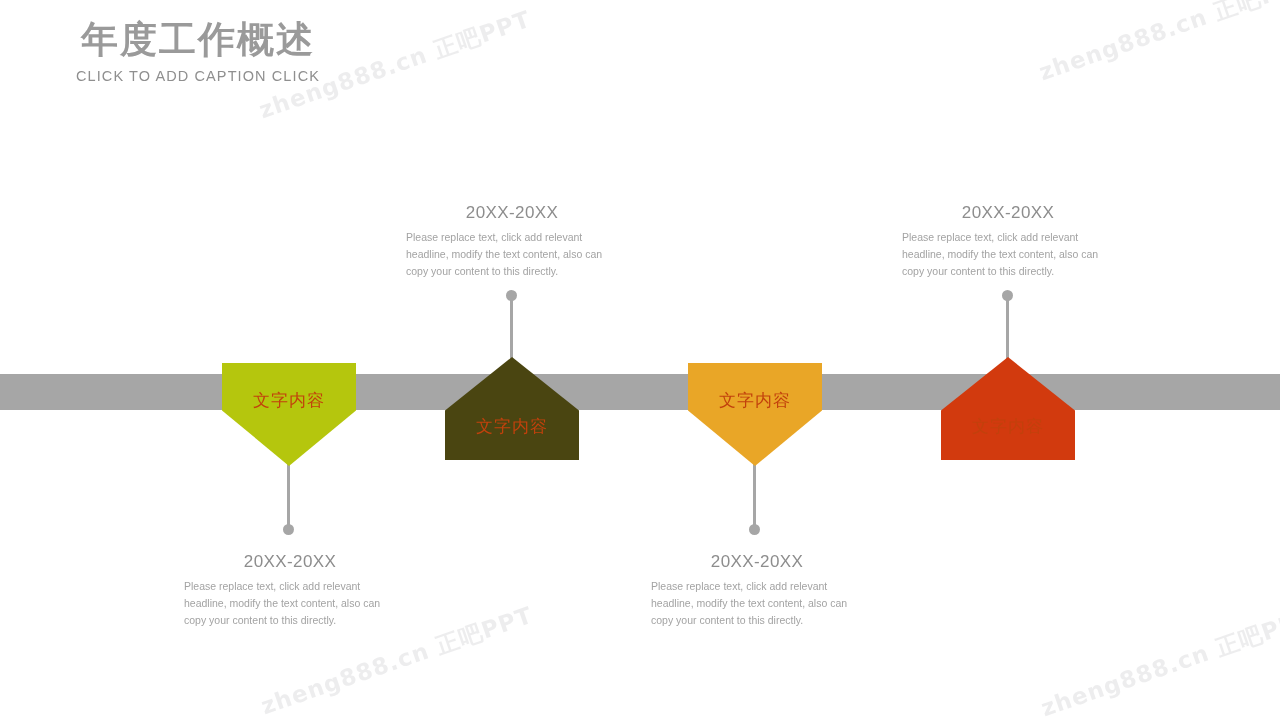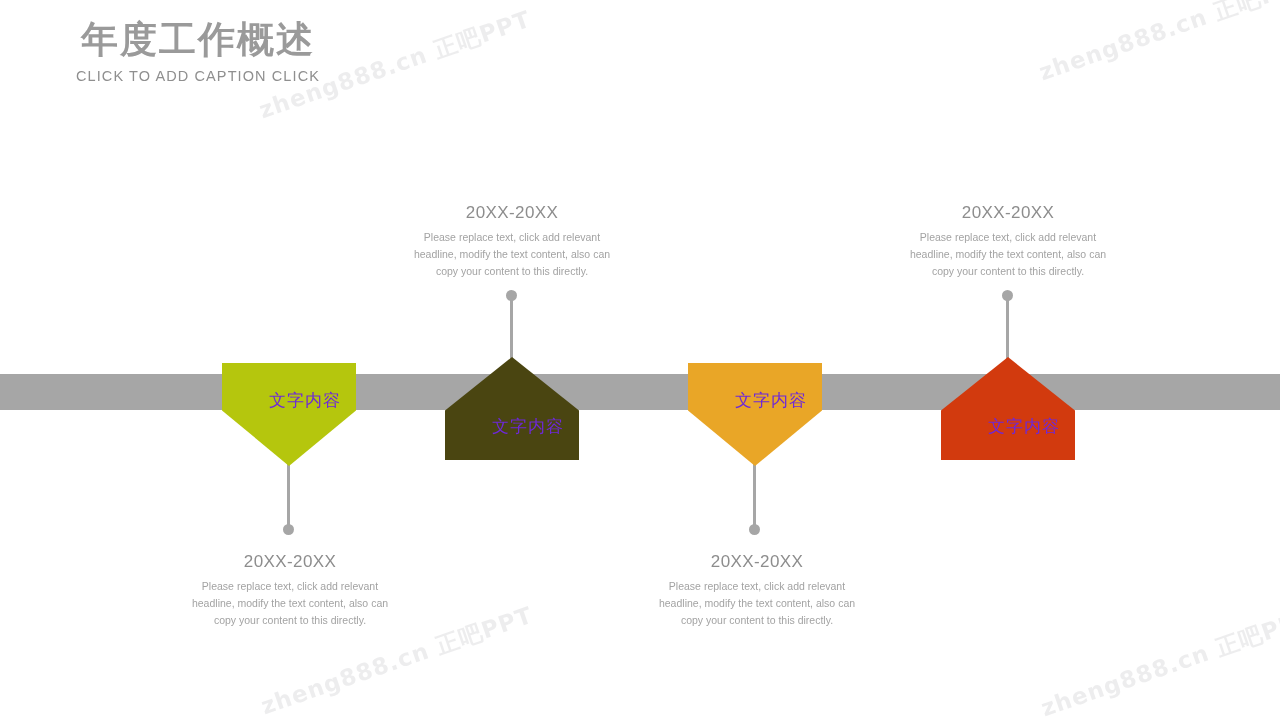--- a/index.html
+++ b/index.html
@@ -71,24 +71,24 @@
     height: 100%;
   }
   .node-down .shape {
     clip-path: polygon(0% 0%, 100% 0%, 100% 46%, 50% 100%, 0% 46%);
   }
   .node-up .shape {
     clip-path: polygon(50% 0%, 100% 52%, 100% 100%, 0% 100%, 0% 52%);
   }
   .node .node-label {
     position: absolute;
-    left: 16px;
+    left: 0;
     width: 100%;
     text-align: center;
-    color: #6d28d9;
+    color: #c2410c;
     font-family: "DejaVu Sans", "Liberation Sans", sans-serif;
     font-size: 17px;
     letter-spacing: 1px;
     white-space: nowrap;
   }
   .node-down .node-label { top: 26px; }
   .node-up   .node-label { top: 58px; }
 
   
   .connector {
@@ -116,21 +116,21 @@
     text-align: center;
     letter-spacing: 0.4px;
     margin-bottom: 6px;
     white-space: nowrap;
   }
   .caption-body {
     font-family: "Liberation Sans", sans-serif;
     font-size: 10.5px;
     line-height: 1.62;
     color: #a3a3a3;
-    text-align: center;
+    text-align: left;
   }
 
   
   .watermark {
     position: absolute;
     font-family: "DejaVu Sans", "Liberation Sans", sans-serif;
     font-size: 23px;
     font-weight: bold;
     color: rgba(140, 140, 150, 0.16);
     white-space: nowrap;

